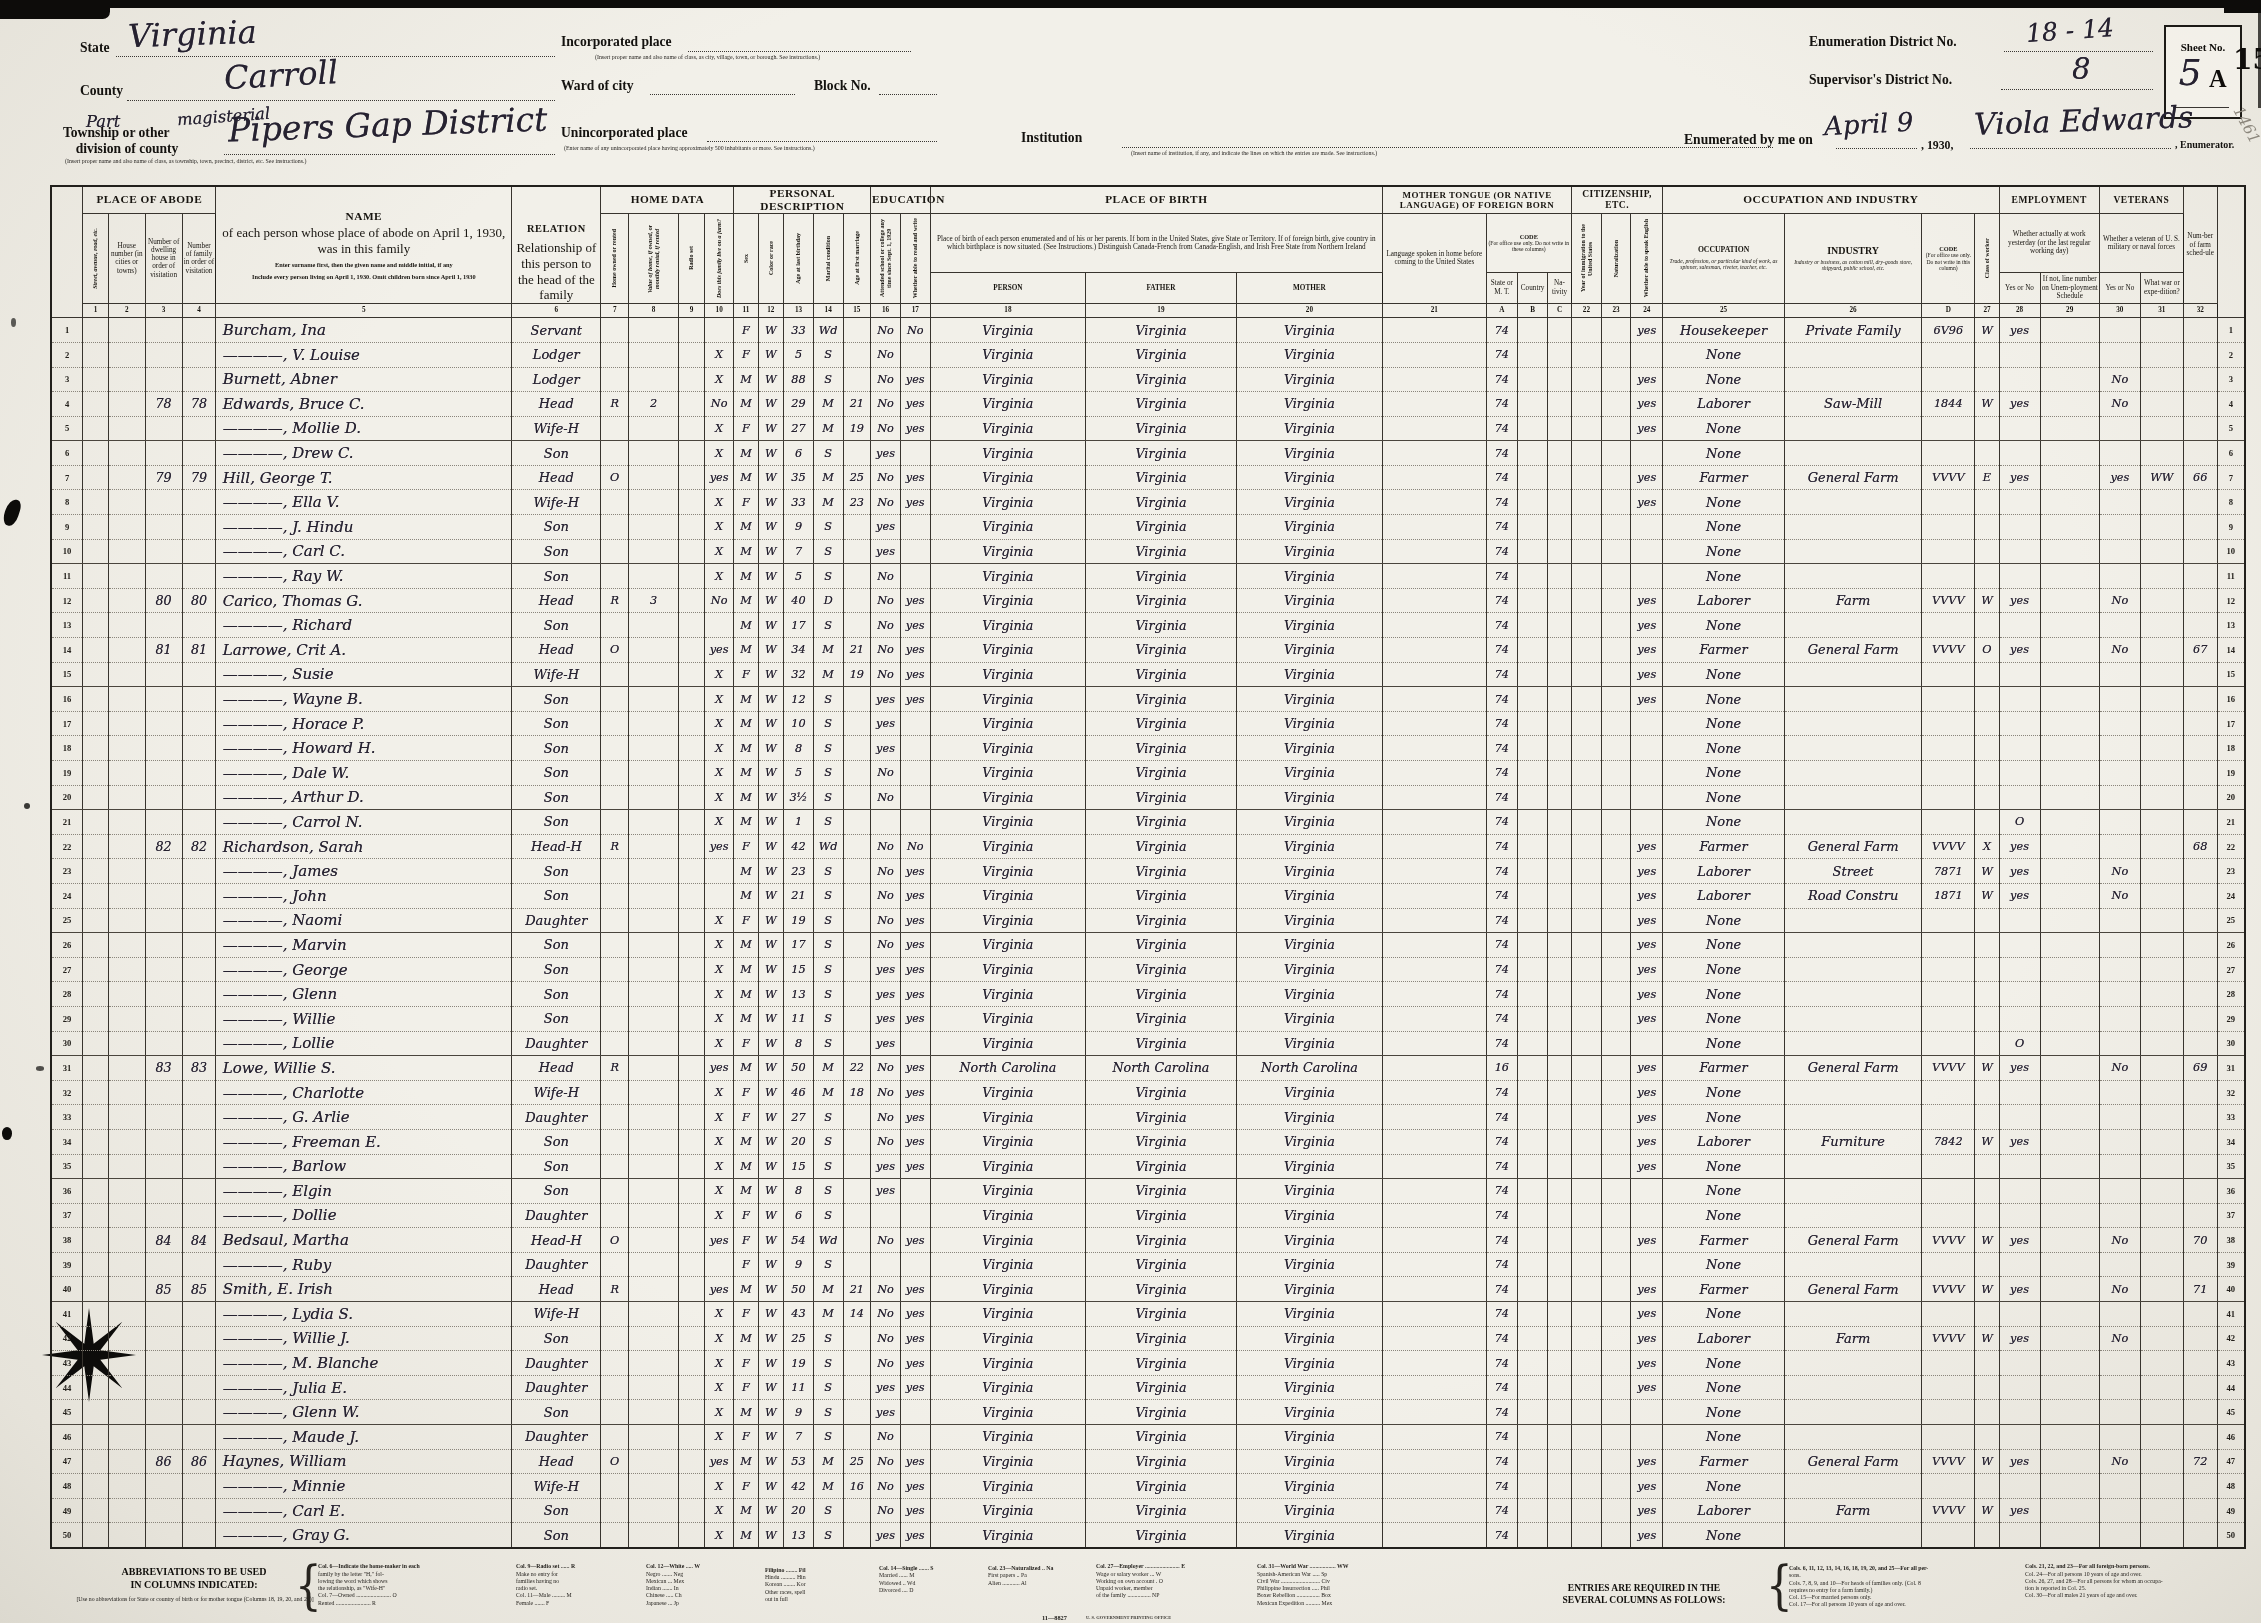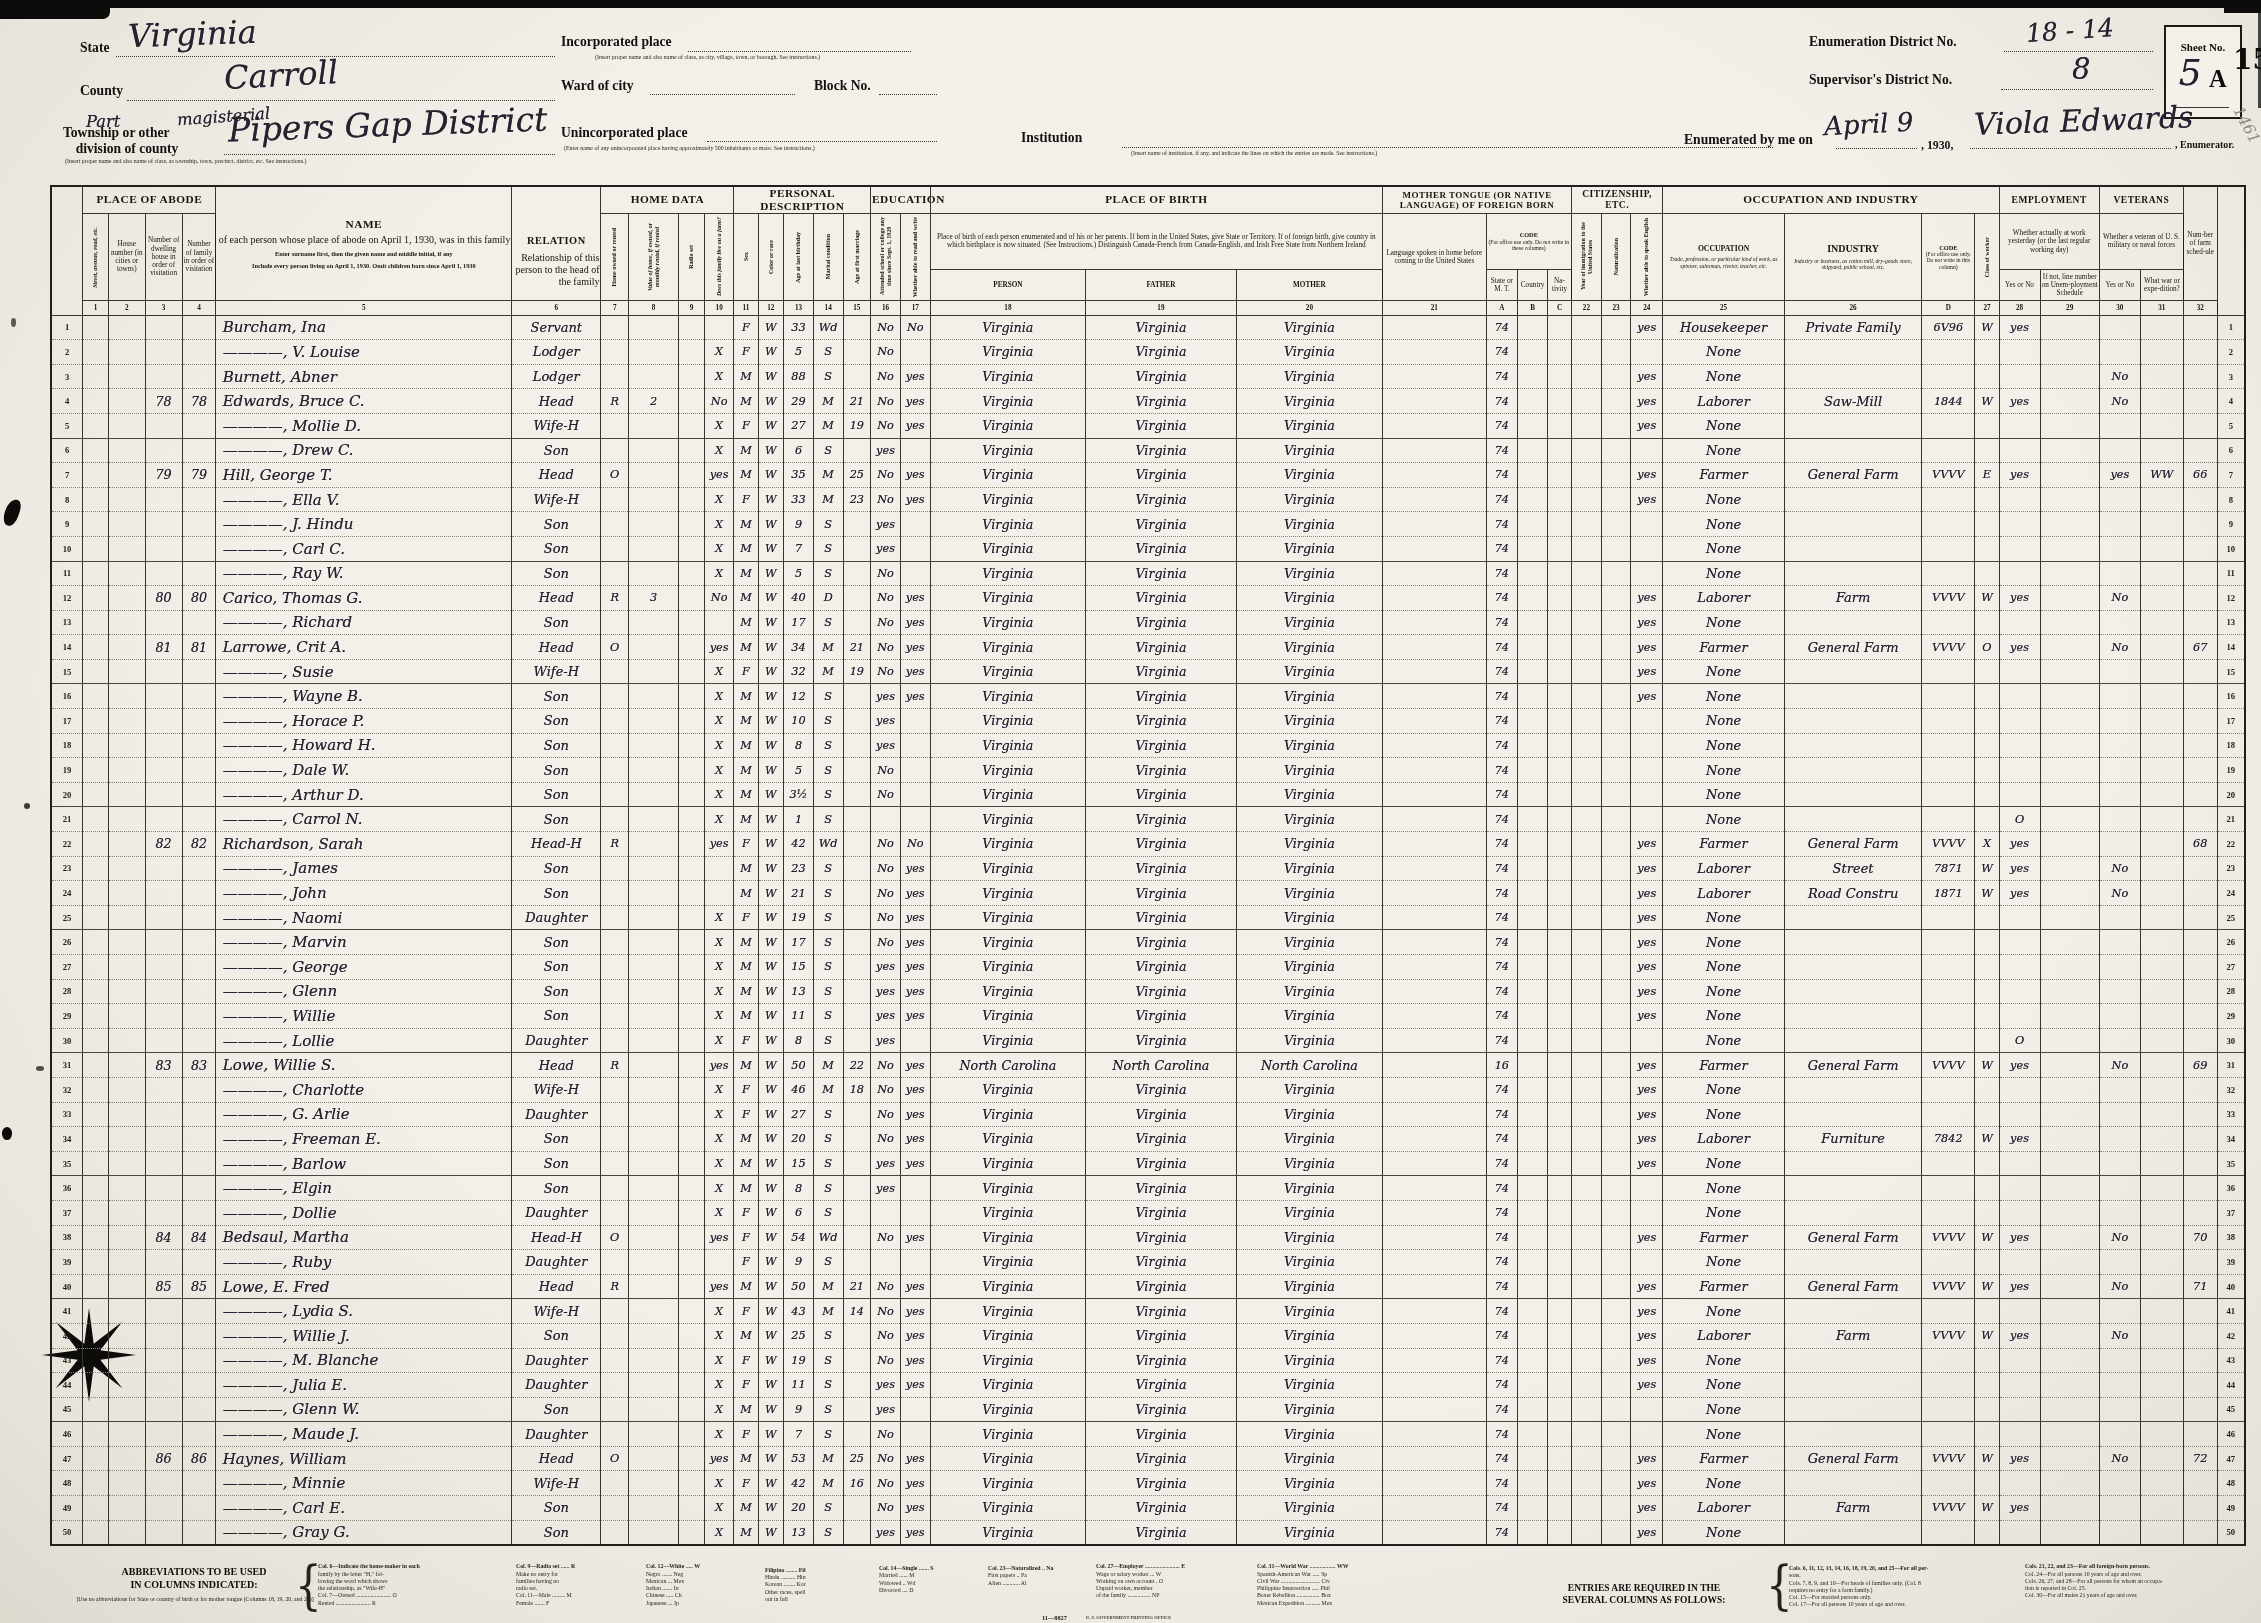--- a/index.html
+++ b/index.html
@@ -30,21 +30,21 @@
   .census tbody tr:last-child td{border-bottom:none;}
   .census td.ln,.census th.lncol{font-family:"Liberation Serif",serif;font-style:normal;
       font-size:8.6px;font-weight:bold;color:#23201b;}
   .bL2{border-left:1.8px solid #22201c !important;}
   .census tbody td.hw{font-size:12.7px;}
   .c-name{text-align:left !important;padding-left:6.3px !important;font-size:15px !important;}
   .c-rel,.c-occ,.c-ind{font-size:13px !important;}
   .c-bp,.c-bf,.c-bm{font-size:12.7px !important;}
   .c-sex,.c-race,.c-age,.c-mar,.c-agm,.c-ten,.c-val,.c-farm,.c-sch,.c-rw,.c-cA,.c-eng,.c-cls,.c-cD,.c-e28,.c-v30,.c-v31,.c-fs{font-size:11.3px !important;}
   .h-sub{font-size:6.3px;font-weight:bold;}
-  .h-desc{font-size:10px;font-weight:normal;line-height:1.2;white-space:normal;text-align:right;}
+  .h-desc{font-size:13px;font-weight:normal;line-height:1.2;white-space:normal;}
   .h-tiny{font-size:5.6px;font-weight:normal;line-height:1.15;white-space:normal;}
   
   .fcol{position:absolute;font-size:5.8px;line-height:1.25;color:#211e1a;white-space:nowrap;}
   .fcol div:first-child{font-weight:bold;}
   
   .ink{position:absolute;background:#0d0c0a;}
   .brace{position:absolute;font-size:42px;color:#26231e;transform:scaleY(1.25);font-family:"DejaVu Serif",serif;}
 </style>
 </head>
 <body>
@@ -1881,21 +1881,21 @@
           <td class="hw c-v31"></td>
           <td class="hw c-fs bL2"></td>
           <td class="ln bL2">39</td>
         </tr>
         <tr>
           <td class="ln">40</td>
           <td class="hw c-street bL2"></td>
           <td class="hw c-house"></td>
           <td class="hw c-dw">85</td>
           <td class="hw c-fam">85</td>
-          <td class="hw c-name">Lowe, E. Fred</td>
+          <td class="hw c-name">Smith, E. Irish</td>
           <td class="hw c-rel">Head</td>
           <td class="hw c-ten bL2">R</td>
           <td class="hw c-val"></td>
           <td class="hw c-radio"></td>
           <td class="hw c-farm">yes</td>
           <td class="hw c-sex bL2">M</td>
           <td class="hw c-race">W</td>
           <td class="hw c-age">50</td>
           <td class="hw c-mar">M</td>
           <td class="hw c-agm">21</td>

